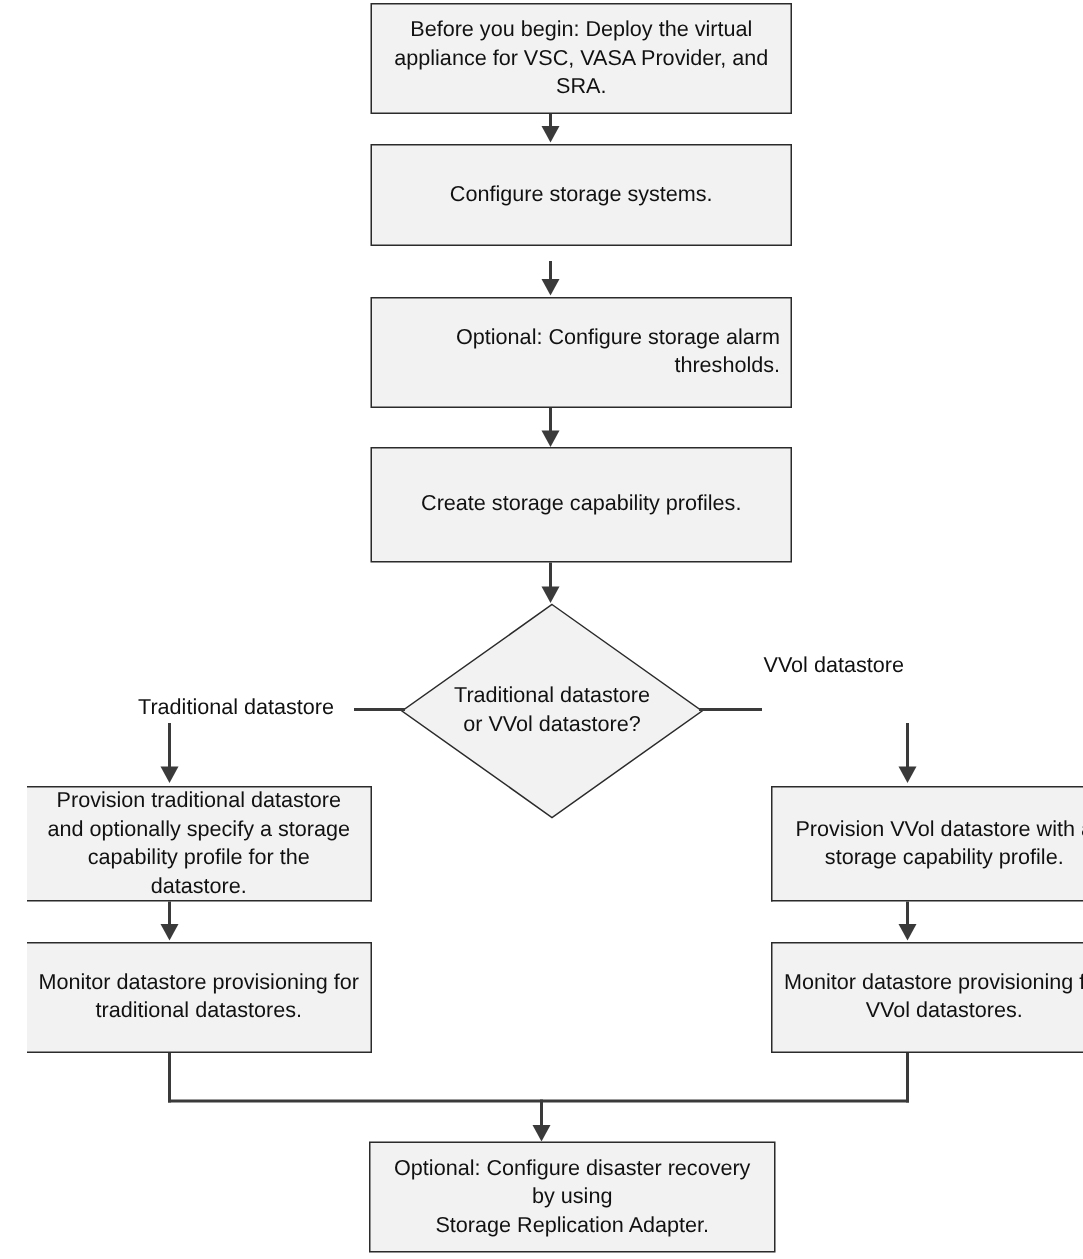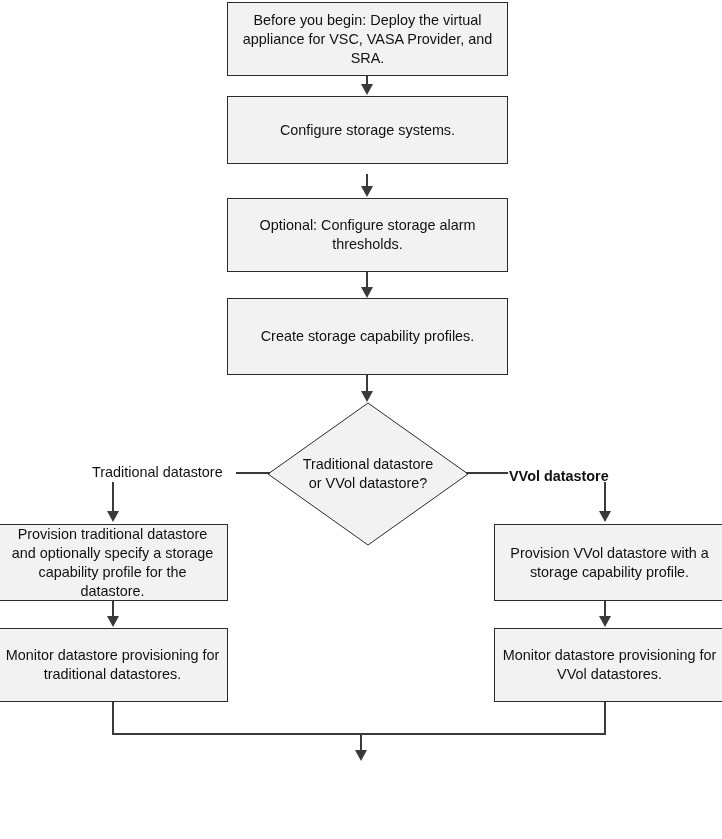--- a/index.html
+++ b/index.html
@@ -25,20 +25,21 @@
     border: 1px solid #2b2b2b;
     display: flex;
     align-items: center;
     justify-content: center;
     text-align: center;
     color: #111111;
     font-size: 14.4px;
     line-height: 19px;
     padding: 2px 7px;
     white-space: pre-line;
+    margin-left: 20px;
   }
   .node.clip-left {
     border-left: none;
   }
   .node.clip-right {
     border-right: none;
   }
   .diamond-wrap {
     position: absolute;
   }
@@ -95,21 +96,21 @@
   <div class="node" style="left:227px; top:2px; width:281px; height:74px;">Before you begin: Deploy the virtual appliance for VSC, VASA Provider, and SRA.</div>
 
   <div class="conn vline" style="left:366px; top:76px; width:2px; height:12px;"></div>
   <div class="arrowhead" style="left:361px; top:84px;"></div>
 
   <div class="node" style="left:227px; top:96px; width:281px; height:68px;">Configure storage systems.</div>
 
   <div class="conn vline" style="left:366px; top:174px; width:2px; height:14px;"></div>
   <div class="arrowhead" style="left:361px; top:186px;"></div>
 
-  <div class="node" style="left:227px; top:198px; width:281px; height:74px;">Optional: Configure storage alarm thresholds.</div>
+  <div class="node" style="left:227px; top:198px; width:281px; height:74px;text-align:right;">Optional: Configure storage alarm thresholds.</div>
 
   <div class="conn vline" style="left:366px; top:272px; width:2px; height:16px;"></div>
   <div class="arrowhead" style="left:361px; top:287px;"></div>
 
   <div class="node" style="left:227px; top:298px; width:281px; height:77px;text-align:center;">Create storage capability profiles.</div>
 
   <div class="conn vline" style="left:366px; top:375px; width:2px; height:18px;"></div>
   <div class="arrowhead" style="left:361px; top:391px;"></div>
 
   <div class="diamond-wrap" style="left:267px; top:402px; width:202px; height:144px;">
@@ -120,21 +121,21 @@
 or VVol datastore?</div>
   </div>
 
   <div class="conn hline" style="left:236px; top:472px; width:34px; height:2px;"></div>
   <div class="edge-label" style="left:92px; top:464px;">Traditional datastore</div>
   <div class="conn hline" style="left:92px; top:472px; width:0px; height:2px;"></div>
   <div class="conn vline" style="left:112px; top:482px; width:2px; height:32px;"></div>
   <div class="arrowhead" style="left:107px; top:511px;"></div>
 
   <div class="conn hline" style="left:466px; top:472px; width:42px; height:2px;"></div>
-  <div class="edge-label" style="left:509px; top:468px;font-weight:bold;">VVol datastore</div>
+  <div class="edge-label" style="left:509px; top:436px;">VVol datastore</div>
   <div class="conn vline" style="left:604px; top:482px; width:2px; height:32px;"></div>
   <div class="arrowhead" style="left:599px; top:511px;"></div>
 
   <div class="node clip-left" style="left:-2px; top:524px; width:230px; height:77px;">Provision traditional datastore and optionally specify a storage capability profile for the datastore.</div>
 
   <div class="conn vline" style="left:112px; top:601px; width:2px; height:16px;"></div>
   <div class="arrowhead" style="left:107px; top:616px;"></div>
 
   <div class="node clip-left" style="left:-2px; top:628px; width:230px; height:74px;">Monitor datastore provisioning for traditional datastores.</div>
 
@@ -144,14 +145,17 @@
   <div class="arrowhead" style="left:599px; top:616px;"></div>
 
   <div class="node clip-right" style="left:494px; top:628px; width:230px; height:74px;">Monitor datastore provisioning for VVol datastores.</div>
 
   <div class="conn vline" style="left:112px; top:702px; width:2px; height:33px;"></div>
   <div class="conn vline" style="left:604px; top:702px; width:2px; height:33px;"></div>
   <div class="conn hline" style="left:112px; top:733px; width:494px; height:2px;"></div>
   <div class="conn vline" style="left:360px; top:733px; width:2px; height:22px;"></div>
   <div class="arrowhead" style="left:355px; top:750px;"></div>
 
+  <div class="node" style="left:226px; top:761px; width:271px; height:74px;">Optional: Configure disaster recovery
+by using
+Storage Replication Adapter.</div>
 
 </div>
 
 </body></html>

